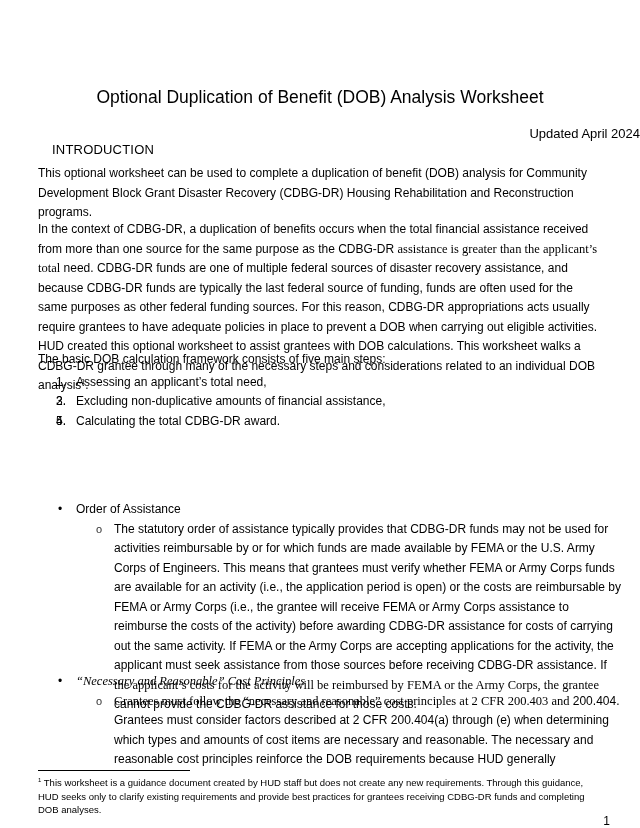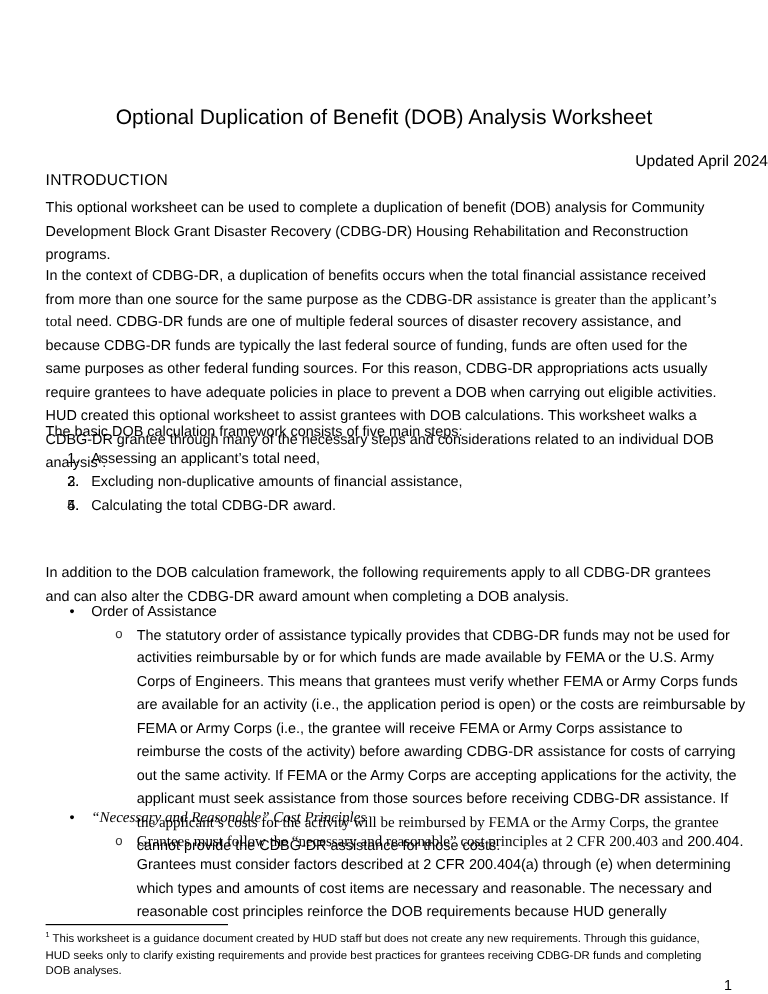--- a/index.html
+++ b/index.html
@@ -1,21 +1,21 @@
 <!DOCTYPE html>
 <html><head>
   <meta charset="utf-8">
   <style>
     html, body { margin: 0; padding: 0; background: #ffffff; }
     body { width: 640px; height: 828px; position: relative; overflow: hidden; color: #000; font-family: "Liberation Sans", sans-serif; }
     .page { position: absolute; left: 0; top: 0; width: 640px; height: 828px; margin-top: 48px; }
     .title { position: absolute; top: 38px; left: 0; width: 640px; text-align: center; font-size: 17.5px; line-height: 22px; }
     .subtitle { position: absolute; top: 60px; left: 0; width: 640px; text-align: center; font-size: 13px; line-height: 17px; }
     .updated { position: absolute; top: 77px; left: 0; width: 640px; text-align: right; font-size: 13px; line-height: 17px; }
-    .section-head { position: absolute; top: 93px; left: 38px; font-size: 13px; line-height: 18px; letter-spacing: 0.2px; }
+    .section-head { position: absolute; top: 93px; left: 52px; font-size: 13px; line-height: 18px; letter-spacing: 0.2px; }
     .para { position: absolute; left: 38px; width: 566px; font-size: 12px; line-height: 19.5px; }
     .para sup { font-size: 7px; line-height: 0; }
     .p1 { top: 116px; }
     .p2 { top: 172px; }
     .p3 { top: 302px; }
     .steps { position: absolute; top: 325px; left: 56px; width: 540px; margin: 0; padding: 0; list-style: none; font-size: 12px; line-height: 19.3px; }
     .steps li { position: relative; padding-left: 20px; }
     .steps .num { position: absolute; left: 0; }
     .serif { font-family: Liberation Sans, sans-serif; font-size: 12px; }
     .p4 { top: 420px; }
@@ -52,21 +52,20 @@
   <div class="para p3">The basic DOB calculation framework consists of five main steps:</div>
 
   <ol class="steps">
     <li><span class="num">1.</span><span class="serif">Assessing an applicant’s</span><span> total need,</span></li>
     <li><span class="num">2.</span></li>
     <li><span class="num">3.</span><span>Excluding non-duplicative amounts of financial assistance,</span></li>
     <li><span class="num">4.</span></li>
     <li><span class="num">5.</span><span>Calculating the total CDBG-DR award.</span></li>
   </ol>
 
-  <div class="para p4">In addition to the DOB calculation framework, the following requirements apply to all CDBG-DR grantees and can also alter the CDBG-DR award amount when completing a DOB analysis.</div>
 
   <ul class="bullets b1">
     <li class="bullet">
       <span class="dot">•</span>
       <span>Order of Assistance</span>
       <div class="sub">
         <span class="circ">o</span>
         <span>The statutory order of assistance typically provides that CDBG-DR funds may not be used for activities reimbursable by or for which funds are made available by FEMA or the U.S. Army Corps of Engineers.  This means that grantees must verify whether FEMA or Army Corps funds are available for an activity (i.e., the application period is open) or the costs are reimbursable by FEMA or Army Corps (i.e., the grantee will receive FEMA or Army Corps assistance to reimburse the costs of the activity) before awarding CDBG-DR assistance for costs of carrying out the same activity.  If FEMA or the Army Corps are accepting applications for the activity, the applicant must seek assistance from those sources before receiving CDBG-DR assistance.  If </span><span class="serif-run">the applicant’s costs for the activity will be reimbursed by FEMA or the Army Corps, the grantee</span><span> cannot provide the CDBG-DR assistance for those costs.</span>
       </div>
     </li>

